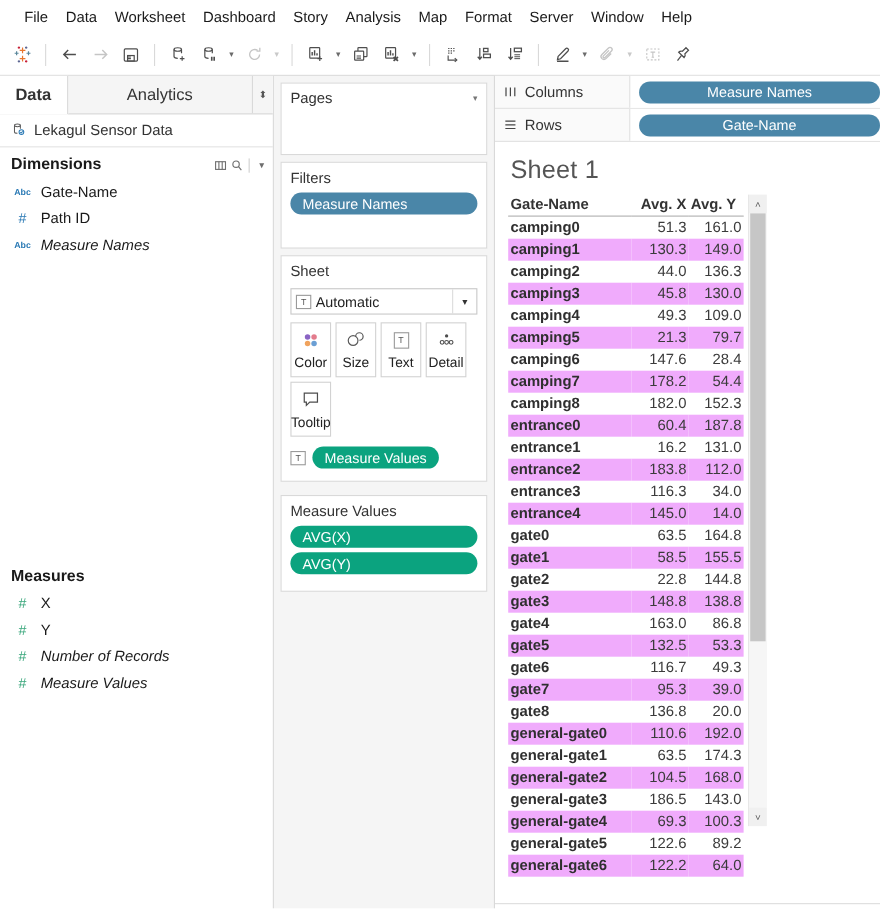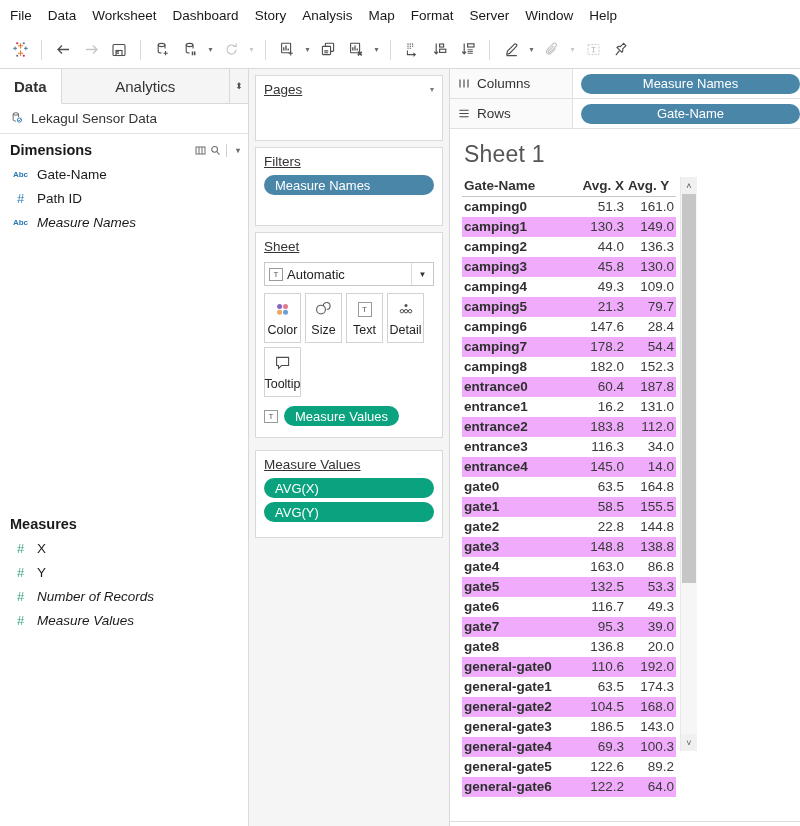--- a/index.html
+++ b/index.html
@@ -11,21 +11,21 @@
     font-family: "Liberation Sans", sans-serif;
     -webkit-font-smoothing: antialiased;
   }
   body { position: relative; }
 
   
   .menubar {
     height: 31px;
     display: flex;
     align-items: center;
-    padding-left: 2px;
+    padding-left: 14px;
     background: #ffffff;
     font-size: 13.5px;
     color: #1a1a1a;
   }
   .menu-item {
     padding: 3px 8px;
     cursor: default;
     white-space: nowrap;
   }
 
@@ -166,21 +166,21 @@
     background: #ffffff;
     border: 1px solid #d9d9d9;
   }
   .card-title {
     font-size: 13.5px;
     color: #333;
     padding: 6px 8px 2px 8px;
     display: flex;
     align-items: center;
   }
-  .card-title .t { flex: 1; text-decoration: underline; }
+  .card-title .t { flex: 1; }
   .card-title .c { color: #777; font-size: 8px; }
   .card-body { padding: 4px 8px 8px 8px; }
   .card.pages { height: 66px; }
   .card.filters { height: 79px; }
   .card.marks { flex: 0 0 auto; }
   .card.mvalues { margin-top: 6px; height: 88px; }
 
   .pill {
     display: inline-flex;
     align-items: center;

